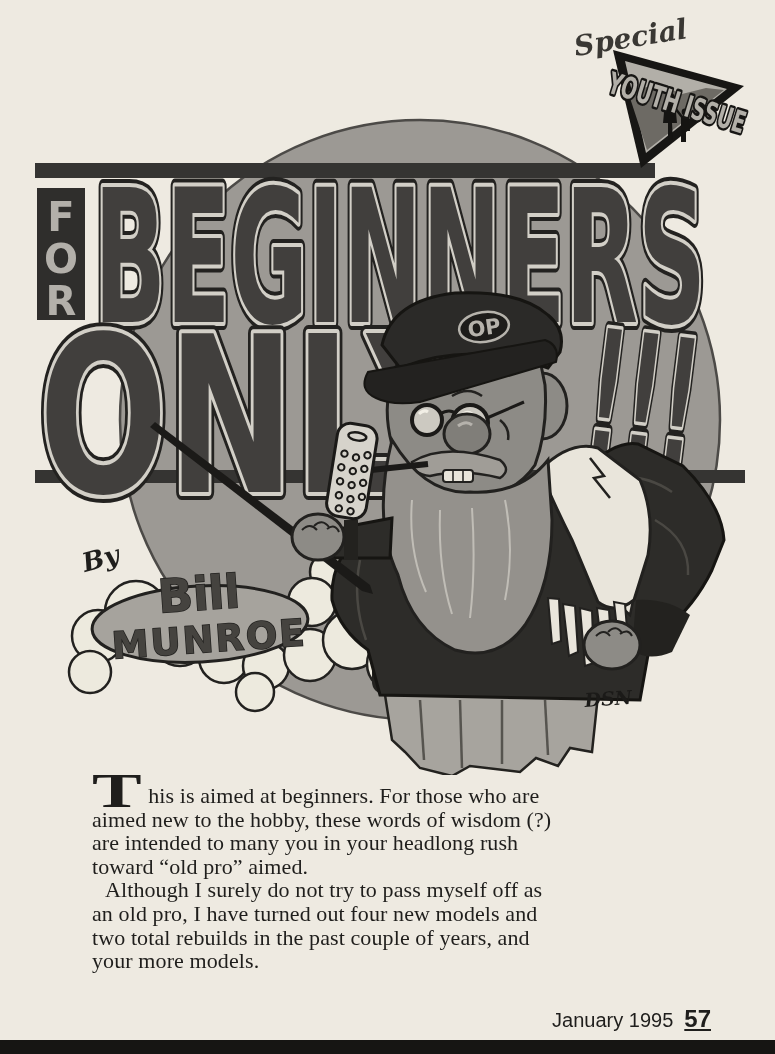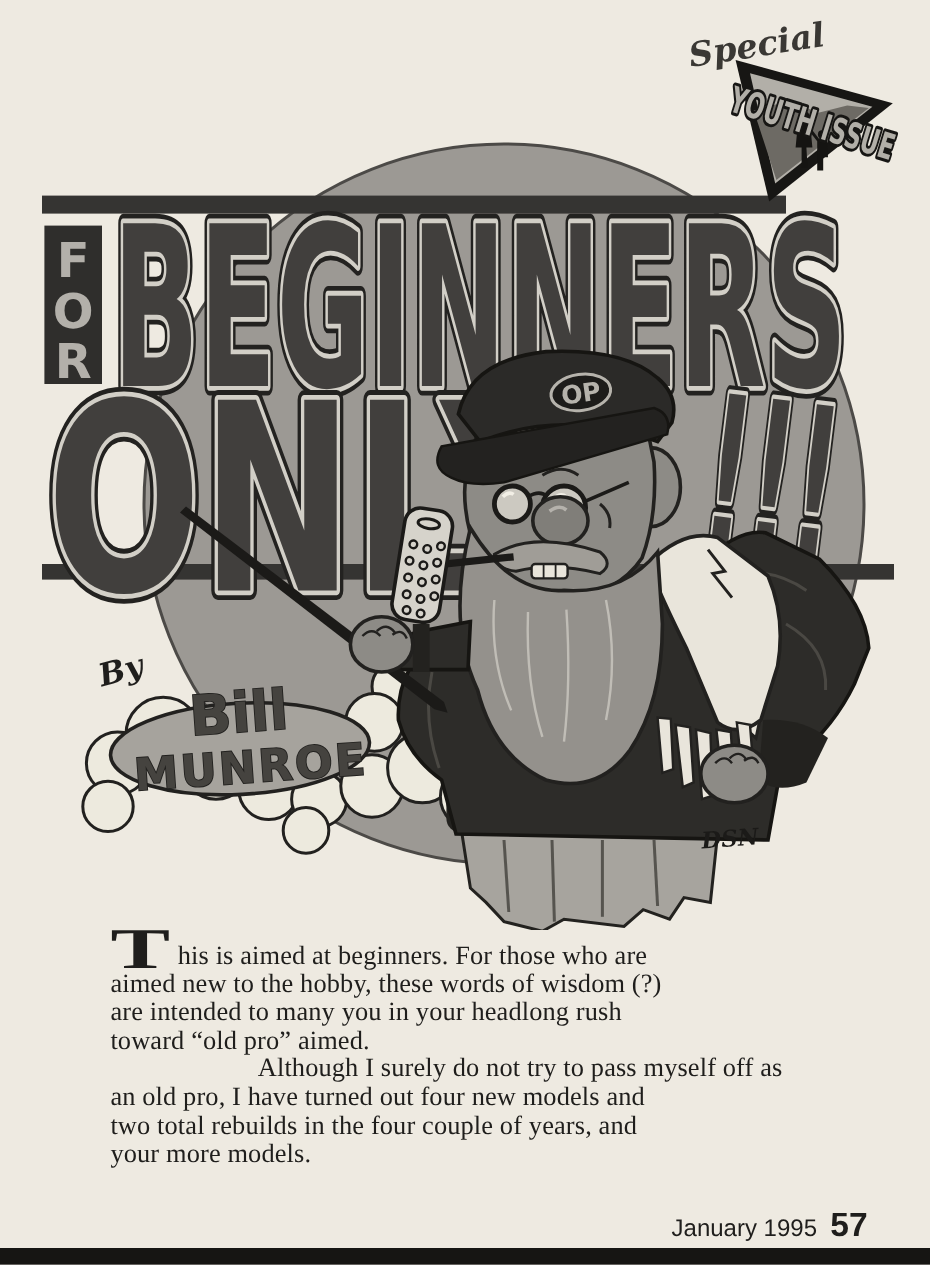--- a/index.html
+++ b/index.html
@@ -6,32 +6,32 @@
   body{background:#888;}
   .page{
     position:relative; width:775px; height:1054px; margin:0 auto;
     background:#eeeae1; overflow:hidden;
     font-family:"Liberation Serif", serif; color:#1f1e1c;
   }
   .art{position:absolute; top:0; left:0;}
   .article{position:absolute; top:784px; left:92px; width:560px;
     font-size:22px; line-height:23.6px; letter-spacing:.1px;}
   .article .line{white-space:nowrap;}
-  .article .indent{text-indent:13px;text-align:right;}
+  .article .indent{text-indent:13px;}
   .dropcap{
     display:inline-block; font-size:48px; font-weight:bold; line-height:0;
     transform:scaleX(1.55); transform-origin:left 70%;
     position:relative; top:4px; margin-right:24px;
   }
   .footer{
-    position:absolute; top:1005px; right:52px;
+    position:absolute; top:1005px; right:64px;
     font-family:"Liberation Sans", sans-serif; font-size:20px;
     display:flex; align-items:baseline; gap:11px;
   }
-  .footer .pagenum{font-weight:bold; font-size:28px;}
+  .footer .pagenum{font-weight:bold; font-size:24px;text-decoration:underline;}
   .bottom-bar{position:absolute; left:0; top:1040px; width:775px; height:14px; background:#161513;}
   svg text{user-select:none;}
 </style>
 </head>
 <body>
 
 <div class="page">
 
   <svg class="art" width="775" height="775" viewBox="0 0 775 775">
 
@@ -246,21 +246,21 @@
     </g>
   </svg>
 
   <div class="article">
     <div class="line"><span class="dropcap">T</span><span>his is aimed at beginners. For those who are</span></div>
     <div class="line">aimed new to the hobby, these words of wisdom (?)</div>
     <div class="line">are intended to many you in your headlong rush</div>
     <div class="line">toward “old pro” aimed.</div>
     <div class="line indent">Although I surely do not try to pass myself off as</div>
     <div class="line">an old pro, I have turned out four new models and</div>
-    <div class="line">two total rebuilds in the four couple of years, and</div>
+    <div class="line">two total rebuilds in the past couple of years, and</div>
     <div class="line">your more models.</div>
   </div>
 
   <div class="footer">
     <span>January 1995</span>
     <span class="pagenum">57</span>
   </div>
 
   <div class="bottom-bar"></div>
 </div>

